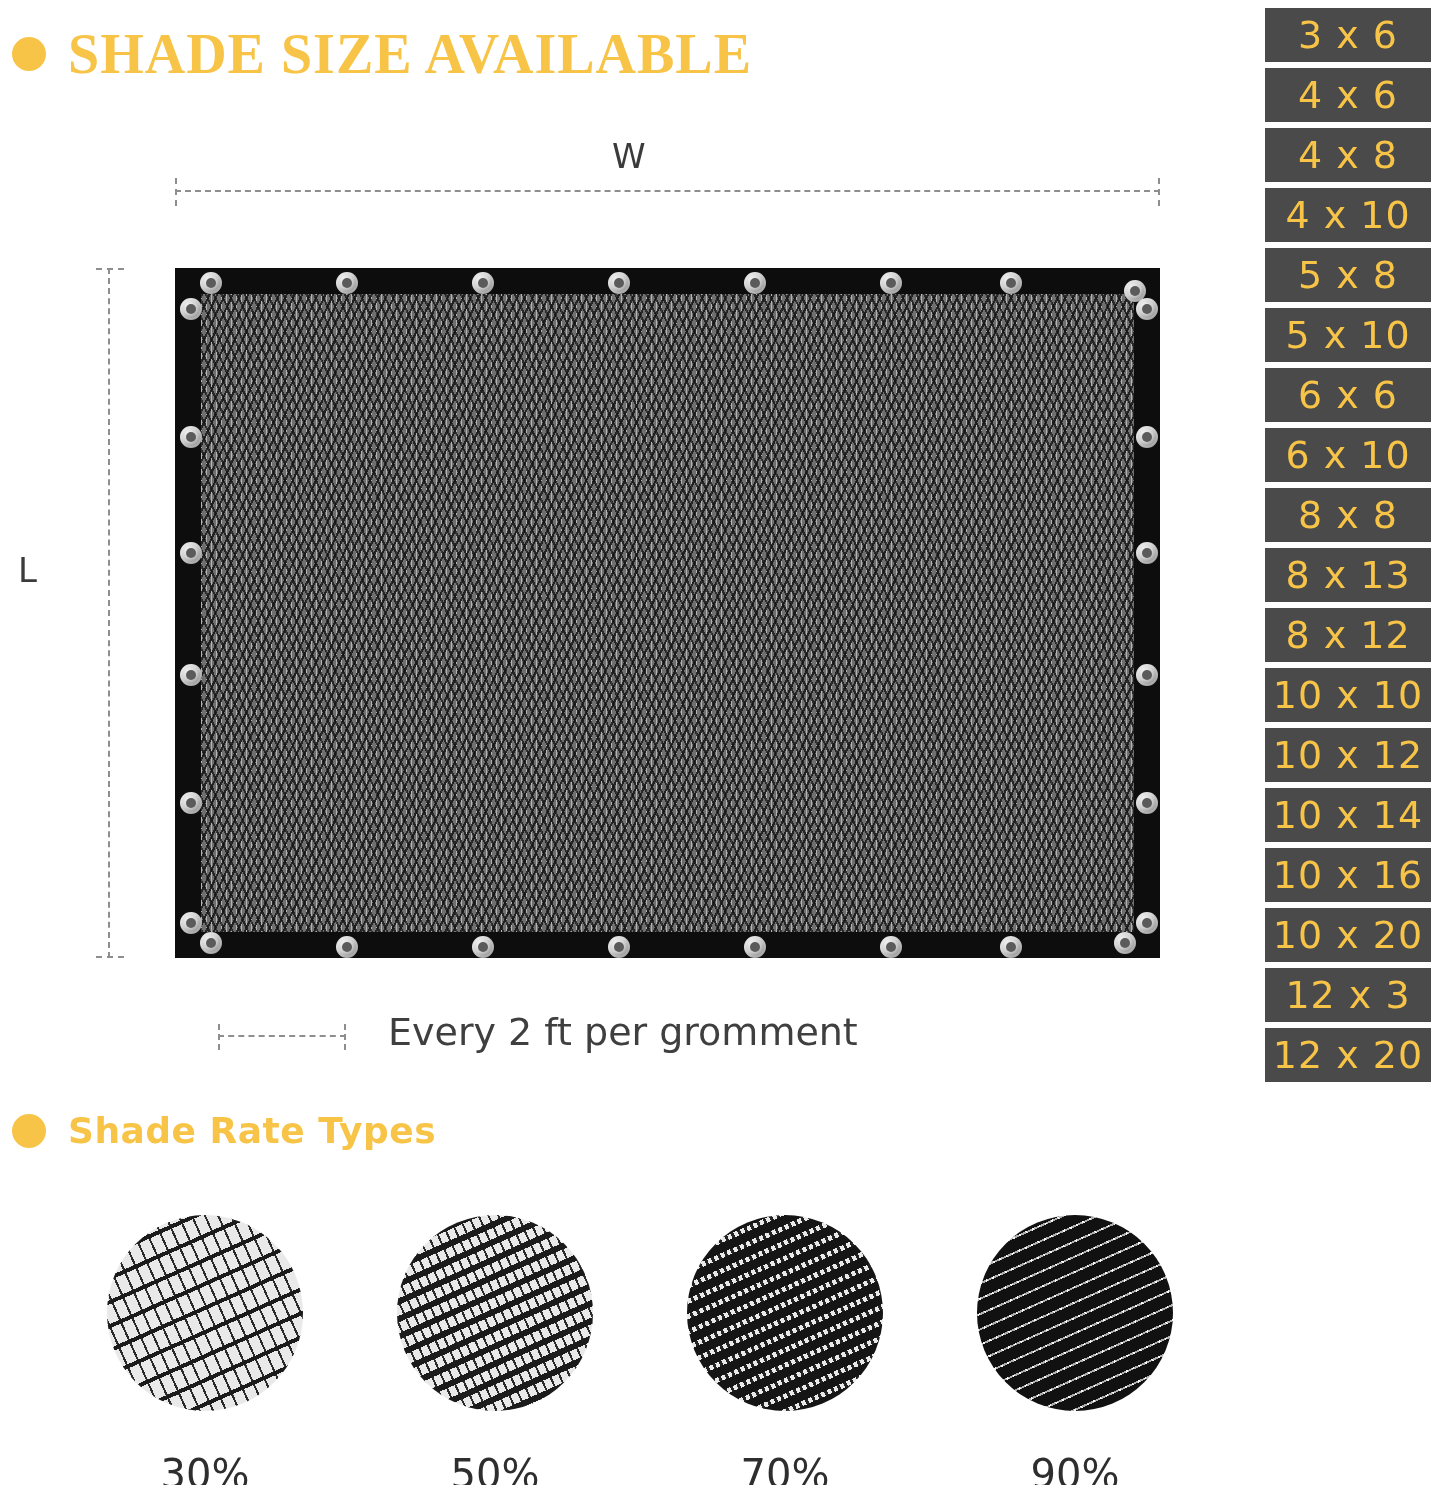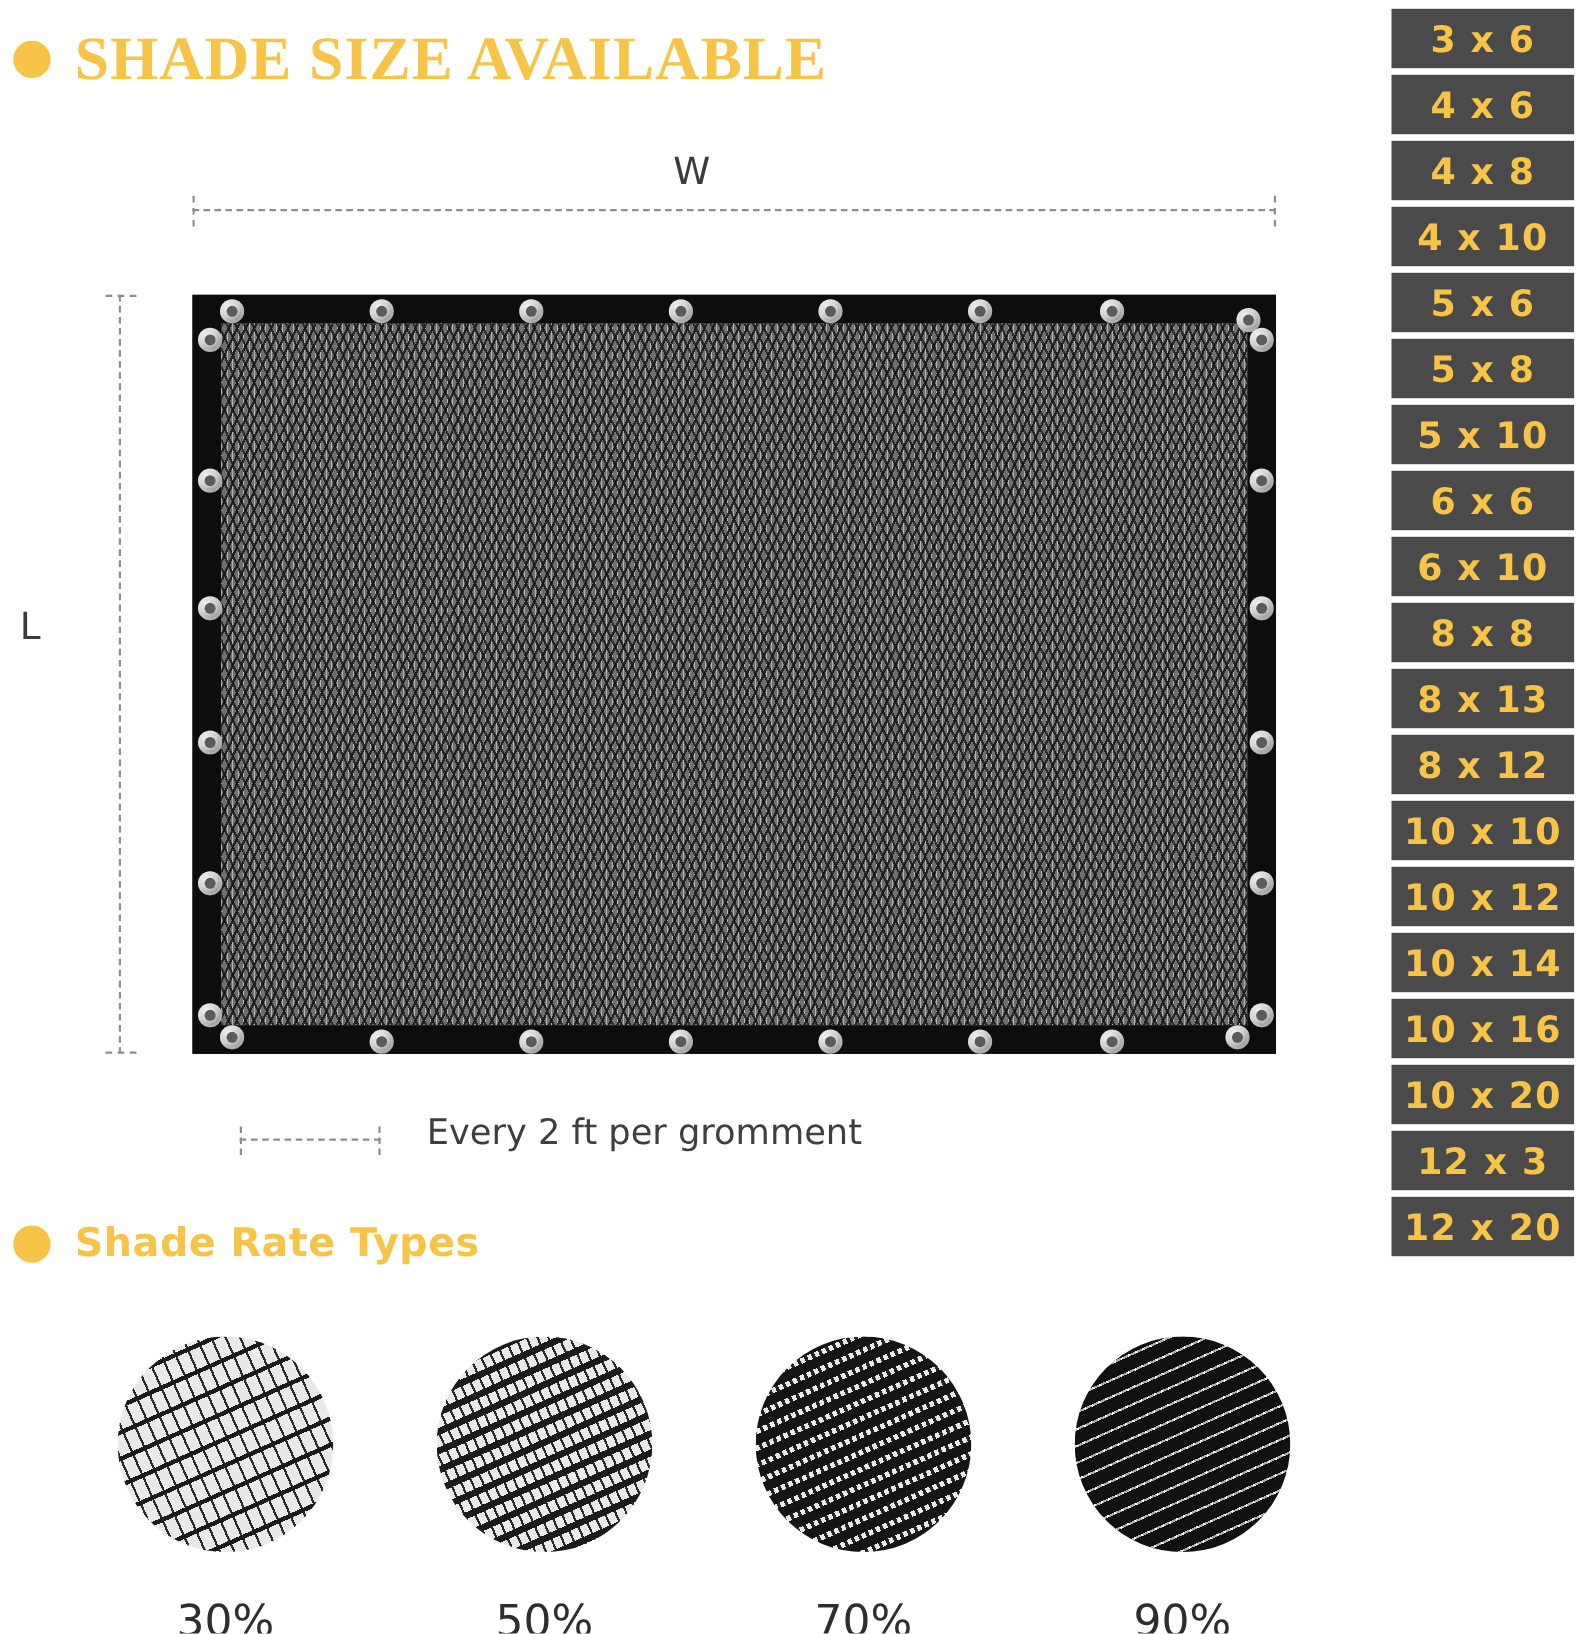--- a/index.html
+++ b/index.html
@@ -168,21 +168,21 @@
     height: 26px;
     border-left: 2px dashed #8e8e8e;
   }
   .dim-bottom-small::before { left: 0; }
   .dim-bottom-small::after { left: 126px; }
 
   .grommet-caption {
     position: absolute;
     left: 388px;
     top: 880px;
-    font-size: 32px;
+    font-size: 38px;
     color: #3f3f3f;
     font-family: "DejaVu Sans", sans-serif;
     white-space: nowrap;
   }
 
   
   .rates {
     position: absolute;
     left: 60px;
     top: 1215px;
@@ -236,27 +236,26 @@
     top: 8px;
     width: 166px;
     display: flex;
     flex-direction: column;
     gap: 6px;
   }
   .size-chip {
     height: 54px;
     background: #4a4a4a;
     color: #f7c448;
-    font-size: 33px;
+    font-size: 38px;
     display: flex;
     align-items: center;
     justify-content: center;
     letter-spacing: 1px;
     font-family: "DejaVu Sans", sans-serif;
-    font-weight: bold;
   }
 </style>
 </head>
 <body>
 
 <div class="heading" id="heading-main">
   <span class="bullet-dot"></span>
   <span class="heading-text">SHADE SIZE AVAILABLE</span>
 </div>
 
@@ -330,21 +329,20 @@
     <div class="rate-circle rate-90"></div>
     <div class="rate-label">90%</div>
   </div>
 </div>
 
 <div class="size-list">
   <div class="size-chip">3 x 6</div>
   <div class="size-chip">4 x 6</div>
   <div class="size-chip">4 x 8</div>
   <div class="size-chip">4 x 10</div>
-  <div class="size-chip">5 x 6</div>
   <div class="size-chip">5 x 8</div>
   <div class="size-chip">5 x 10</div>
   <div class="size-chip">6 x 6</div>
   <div class="size-chip">6 x 10</div>
   <div class="size-chip">8 x 8</div>
   <div class="size-chip">8 x 13</div>
   <div class="size-chip">8 x 12</div>
   <div class="size-chip">10 x 10</div>
   <div class="size-chip">10 x 12</div>
   <div class="size-chip">10 x 14</div>

